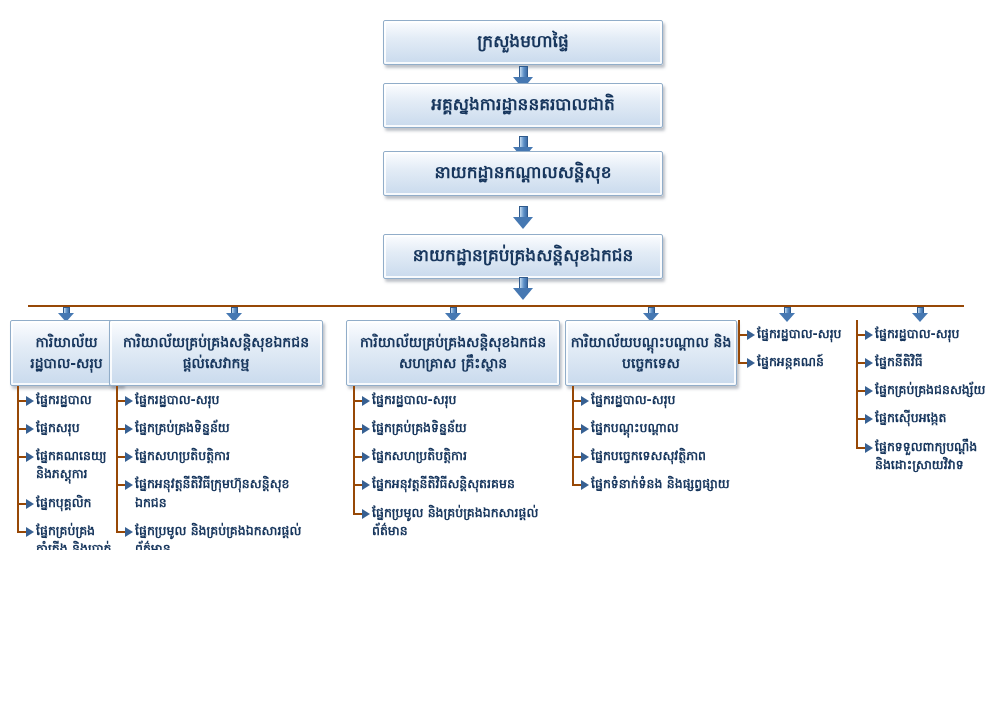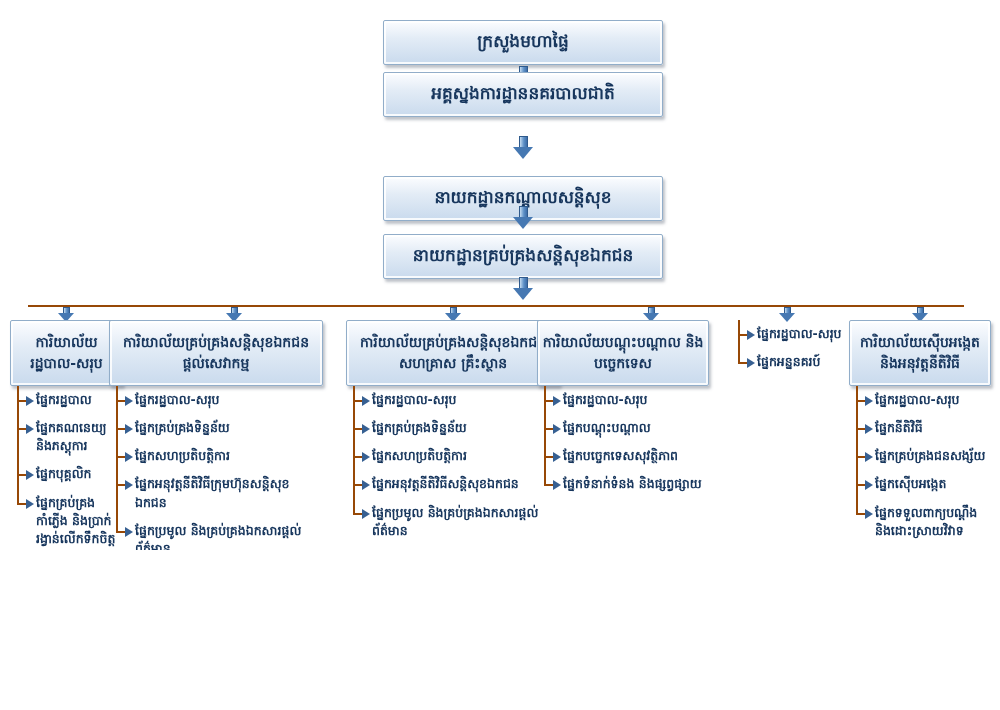--- a/index.html
+++ b/index.html
@@ -55,26 +55,26 @@
 </head>
 <body>
 
 <div id="canvas">
 
   <div class="box top-box" style="top:20px">ក្រសួងមហាផ្ទៃ</div>
   <div class="arrow arrow-lg" style="top:66px">
       <span class="shaft"></span>
       <span class="head"></span>
     </div>
-  <div class="box top-box" style="top:72px">អគ្គស្នងការដ្ឋាននគរបាលជាតិ</div>
+  <div class="box top-box" style="top:83px">អគ្គស្នងការដ្ឋាននគរបាលជាតិ</div>
   <div class="arrow arrow-lg" style="top:136px">
       <span class="shaft"></span>
       <span class="head"></span>
     </div>
-  <div class="box top-box" style="top:176px">នាយកដ្ឋានកណ្តាលសន្តិសុខ</div>
+  <div class="box top-box" style="top:151px">នាយកដ្ឋានកណ្តាលសន្តិសុខ</div>
   <div class="arrow arrow-lg" style="top:206px">
       <span class="shaft"></span>
       <span class="head"></span>
     </div>
   <div class="box top-box" style="top:234px">នាយកដ្ឋានគ្រប់គ្រងសន្តិសុខឯកជន</div>
   <div class="arrow arrow-lg" style="top:277px">
       <span class="shaft"></span>
       <span class="head"></span>
     </div>
 
@@ -101,20 +101,21 @@
     </div>
   <div class="arrow arrow-sm" style="left:910px">
       <span class="shaft"></span>
       <span class="head"></span>
     </div>
 
   <div class="branch" style="left:10px;width:113px">
     <div class="box branch-head">ការិយាល័យ រដ្ឋបាល-សរុប</div>
     <div class="branch-list">
       <div class="item"><span class="bullet"></span><span>ផ្នែករដ្ឋបាល</span></div>
+      <div class="item"><span class="bullet"></span><span>ផ្នែកសរុប</span></div>
       <div class="item"><span class="bullet"></span><span>ផ្នែកគណនេយ្យ និងភស្តុការ</span></div>
       <div class="item"><span class="bullet"></span><span>ផ្នែកបុគ្គលិក</span></div>
       <div class="item"><span class="bullet"></span><span>ផ្នែកគ្រប់គ្រងកាំភ្លើង និងប្រាក់រង្វាន់លើកទឹកចិត្ត</span></div>
     </div>
   </div>
 
   <div class="branch" style="left:109px;width:214px">
     <div class="box branch-head">ការិយាល័យគ្រប់គ្រងសន្តិសុខឯកជន ផ្តល់សេវាកម្ម</div>
     <div class="branch-list">
       <div class="item"><span class="bullet"></span><span>ផ្នែករដ្ឋបាល-សរុប</span></div>
@@ -124,44 +125,43 @@
       <div class="item"><span class="bullet"></span><span>ផ្នែកប្រមូល និងគ្រប់គ្រងឯកសារផ្តល់ព័ត៌មាន</span></div>
     </div>
   </div>
 
   <div class="branch" style="left:346px;width:214px">
     <div class="box branch-head">ការិយាល័យគ្រប់គ្រងសន្តិសុខឯកជន សហគ្រាស គ្រឹះស្ថាន</div>
     <div class="branch-list">
       <div class="item"><span class="bullet"></span><span>ផ្នែករដ្ឋបាល-សរុប</span></div>
       <div class="item"><span class="bullet"></span><span>ផ្នែកគ្រប់គ្រងទិន្នន័យ</span></div>
       <div class="item"><span class="bullet"></span><span>ផ្នែកសហប្រតិបត្តិការ</span></div>
-      <div class="item"><span class="bullet"></span><span>ផ្នែកអនុវត្តនីតិវិធីសន្តិសុខឯកជន</span></div>
+      <div class="item"><span class="bullet"></span><span>ផ្នែកអនុវត្តនីតិវិធីសន្តិសុតរគមន</span></div>
       <div class="item"><span class="bullet"></span><span>ផ្នែកប្រមូល និងគ្រប់គ្រងឯកសារផ្តល់ព័ត៌មាន</span></div>
     </div>
   </div>
 
-  <div class="branch" style="left:537px;width:172px">
+  <div class="branch" style="left:565px;width:172px">
     <div class="box branch-head">ការិយាល័យបណ្តុះបណ្តាល និងបច្ចេកទេស</div>
     <div class="branch-list">
       <div class="item"><span class="bullet"></span><span>ផ្នែករដ្ឋបាល-សរុប</span></div>
       <div class="item"><span class="bullet"></span><span>ផ្នែកបណ្តុះបណ្តាល</span></div>
       <div class="item"><span class="bullet"></span><span>ផ្នែកបច្ចេកទេសសុវត្ថិភាព</span></div>
       <div class="item"><span class="bullet"></span><span>ផ្នែកទំនាក់ទំនង និងផ្សព្វផ្សាយ</span></div>
     </div>
   </div>
 
   <div class="branch" style="left:731px;width:113px">
     <div class="branch-list">
       <div class="item"><span class="bullet"></span><span>ផ្នែករដ្ឋបាល-សរុប</span></div>
-      <div class="item"><span class="bullet"></span><span>ផ្នែកអន្ននគរប៍</span></div>
+      <div class="item"><span class="bullet"></span><span>ផ្នែកអន្កគណន៍</span></div>
     </div>
   </div>
 
   <div class="branch" style="left:849px;width:142px">
-    <div class="box branch-head">ការិយាល័យស៊ើបអង្កេត និងអនុវត្តនីតិវិធី</div>
     <div class="branch-list">
       <div class="item"><span class="bullet"></span><span>ផ្នែករដ្ឋបាល-សរុប</span></div>
       <div class="item"><span class="bullet"></span><span>ផ្នែកនីតិវិធី</span></div>
       <div class="item"><span class="bullet"></span><span>ផ្នែកគ្រប់គ្រងជនសង្ស័យ</span></div>
       <div class="item"><span class="bullet"></span><span>ផ្នែកស៊ើបអង្កេត</span></div>
       <div class="item"><span class="bullet"></span><span>ផ្នែកទទួលពាក្យបណ្តឹង និងដោះស្រាយវិវាទ</span></div>
     </div>
   </div>
 
 </div>

